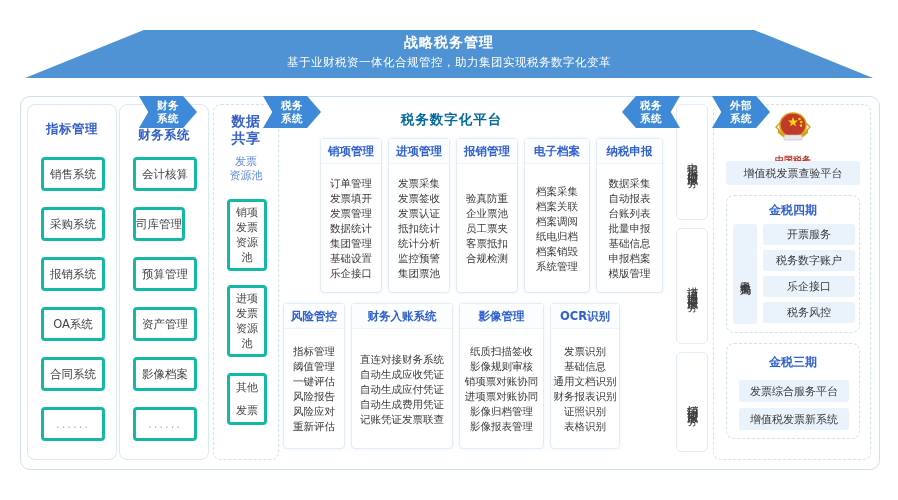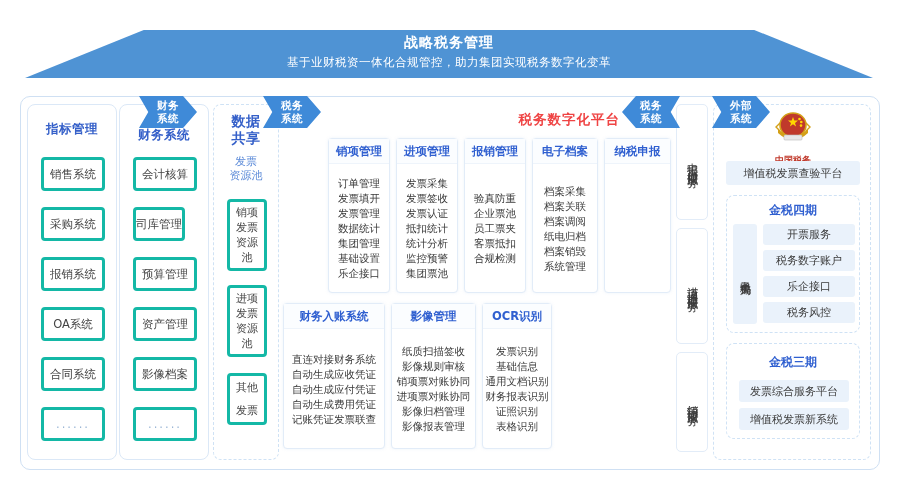--- a/index.html
+++ b/index.html
@@ -63,21 +63,21 @@
   }
   .chev.right{clip-path:polygon(0 0,76% 0,100% 50%,76% 100%,0 100%,16% 50%);}
   .chev.left{clip-path:polygon(24% 0,100% 0,84% 50%,100% 100%,24% 100%,0 50%);}
 
   
   .plat{
     position:absolute;left:283px;top:103px;width:337px;height:358px;
     box-sizing:border-box;
   }
   .plat-title{
-    text-align:right;font-size:13.5px;font-weight:700;color:#ef4444;
+    text-align:center;font-size:13.5px;font-weight:700;color:#0369a1;
     letter-spacing:1px;margin-top:8px;
   }
   .cardrow{position:absolute;display:flex;gap:6px;}
   .card{
     border:1px solid #e2ecf8;border-radius:4px;background:#fff;
     box-sizing:border-box;display:flex;flex-direction:column;align-items:center;
     box-shadow:0 0 3px rgba(180,205,235,.25);
   }
   .card-head{
     width:100%;text-align:center;font-size:11.5px;font-weight:700;color:#2f5fd0;
@@ -191,21 +191,21 @@
   </div>
 
   <div class="chev right" style="left:263px;top:96px;width:58px;">
     <span>税务</span>
     <span>系统</span>
   </div>
 
   <div class="plat">
     <div class="plat-title">税务数字化平台</div>
 
-    <div class="cardrow" style="left:10px;top:35px;padding-left:35px;">
+    <div class="cardrow" style="left:2px;top:35px;padding-left:35px;">
       <div class="card" style="width:62px;height:155px;">
         <div class="card-head">销项管理</div>
         <div class="card-body">
           <span>订单管理</span>
           <span>发票填开</span>
           <span>发票管理</span>
           <span>数据统计</span>
           <span>集团管理</span>
           <span>基础设置</span>
           <span>乐企接口</span>
@@ -239,24 +239,44 @@
           <span>档案采集</span>
           <span>档案关联</span>
           <span>档案调阅</span>
           <span>纸电归档</span>
           <span>档案销毁</span>
           <span>系统管理</span>
         </div>
       </div>
       <div class="card" style="width:67px;height:155px;">
         <div class="card-head">纳税申报</div>
+        <div class="card-body">
+          <span>数据采集</span>
+          <span>自动报表</span>
+          <span>台账列表</span>
+          <span>批量申报</span>
+          <span>基础信息</span>
+          <span>申报档案</span>
+          <span>模版管理</span>
+        </div>
       </div>
     </div>
 
     <div class="cardrow" style="left:0px;top:200px;">
+      <div class="card" style="width:62px;height:146px;">
+        <div class="card-head">风险管控</div>
+        <div class="card-body">
+          <span>指标管理</span>
+          <span>阈值管理</span>
+          <span>一键评估</span>
+          <span>风险报告</span>
+          <span>风险应对</span>
+          <span>重新评估</span>
+        </div>
+      </div>
       <div class="card" style="width:102px;height:146px;">
         <div class="card-head">财务入账系统</div>
         <div class="card-body">
           <span>直连对接财务系统</span>
           <span>自动生成应收凭证</span>
           <span>自动生成应付凭证</span>
           <span>自动生成费用凭证</span>
           <span>记账凭证发票联查</span>
         </div>
       </div>

